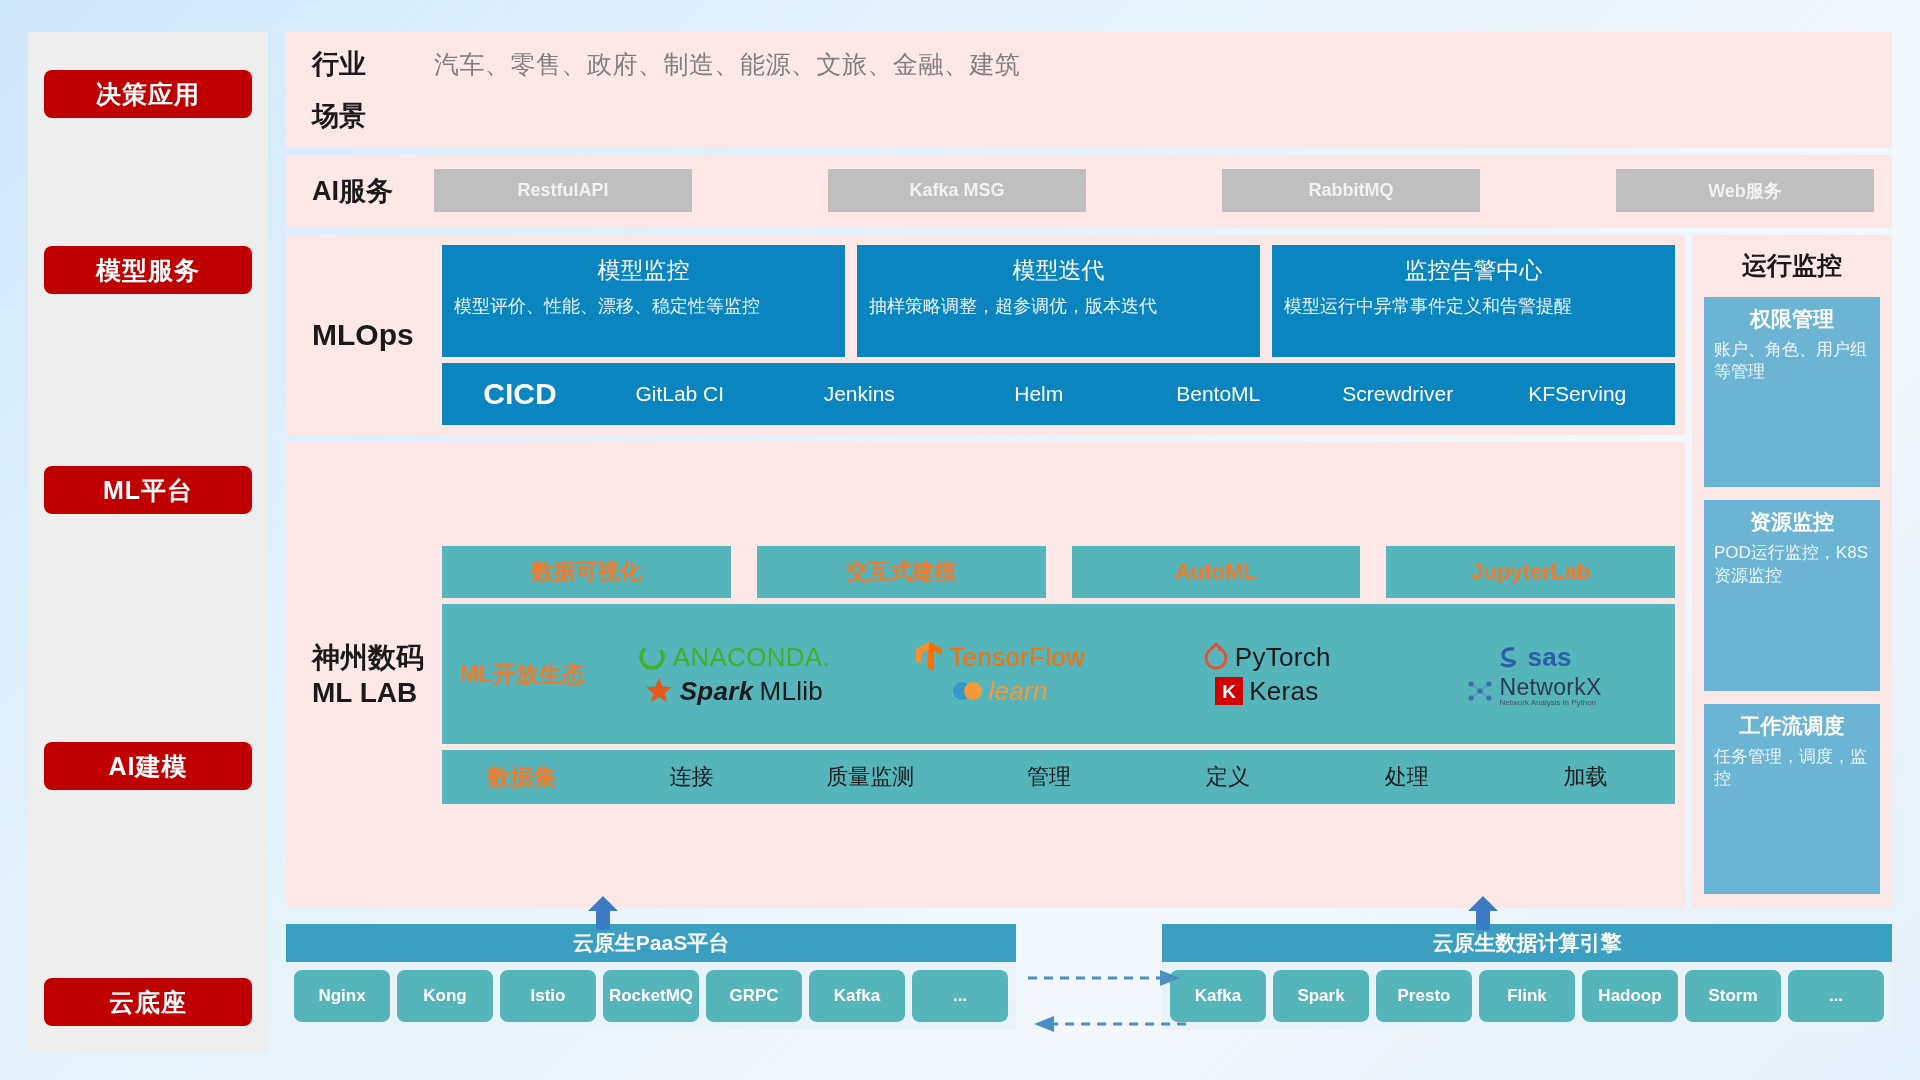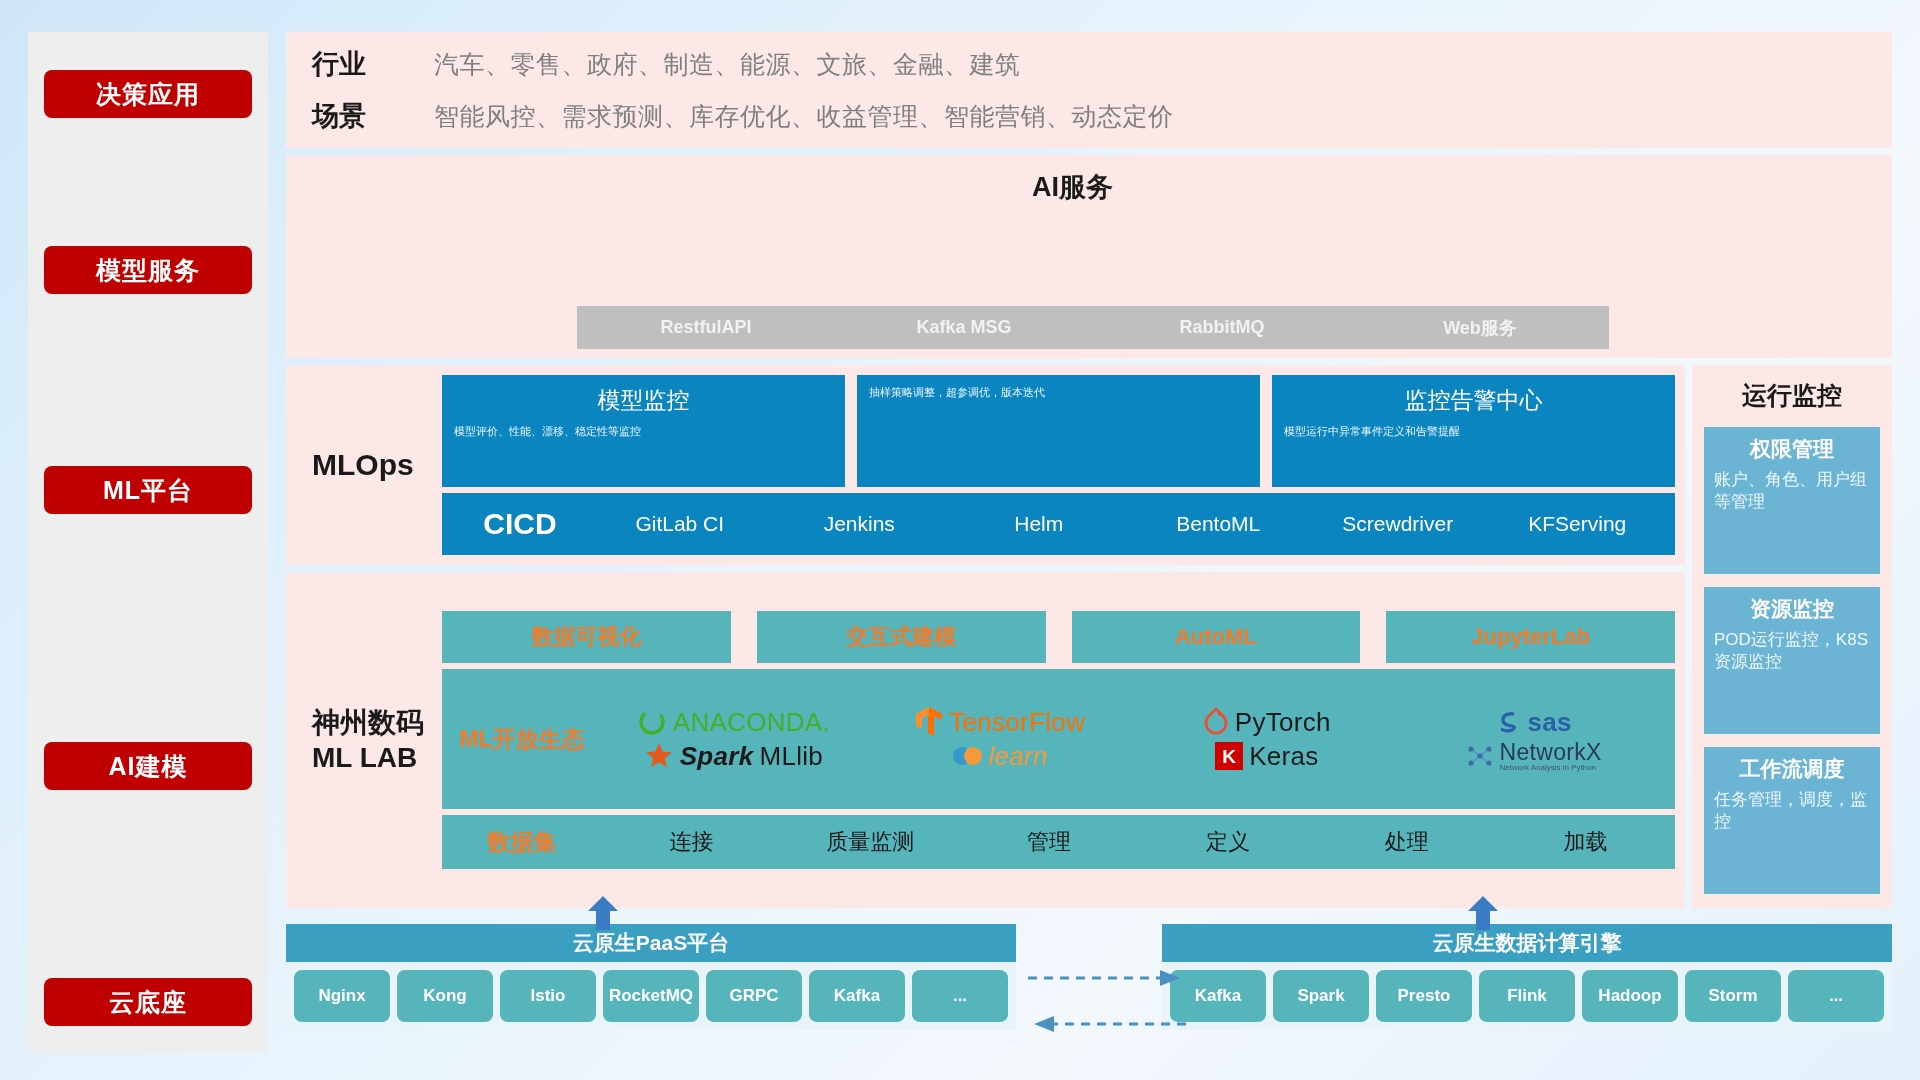--- a/index.html
+++ b/index.html
@@ -32,21 +32,21 @@
   .band { background: #fce9e7; display: flex; align-items: center; }
 
   
   .band-top { padding: 14px 0 14px 26px; gap: 0; }
   .ind-col { display: flex; flex-direction: column; gap: 16px; }
   .ind-row { display: flex; align-items: center; }
   .ind-key { width: 122px; font-size: 27px; font-weight: bold; color: #1a1a1a; }
   .ind-val { font-size: 25px; color: #7f7f7f; letter-spacing: 0.5px; white-space: nowrap; }
 
   
-  .band-svc { padding: 14px 18px 9px 26px; gap: 15px; flex-direction: column; }
+  .band-svc { padding: 14px 18px 16px 26px; gap: 0; }
   .svc-key { width: 122px; font-size: 27px; font-weight: bold; color: #1a1a1a; flex: 0 0 122px; }
   .svc-list { flex: 1; display: flex; gap: 0; justify-content: space-between; }
   .svc-chip {
     width: 258px; height: 43px; background: #bfbfbf; color: #f2f2f2;
     display: flex; align-items: center; justify-content: center;
     font-size: 18px; font-weight: bold;
   }
 
   
   .mid { display: flex; gap: 7px; flex: 1; min-height: 0; }
@@ -55,21 +55,21 @@
   
   .band-mlops { background: #fce9e7; padding: 10px 10px 10px 26px; display: flex; align-items: center; }
   .mlops-key { width: 130px; flex: 0 0 130px; font-size: 30px; font-weight: bold; color: #1a1a1a; }
   .mlops-body { flex: 1; display: flex; flex-direction: column; gap: 6px; min-width: 0; }
   .mlops-cards { display: flex; gap: 12px; }
   .mlops-card {
     flex: 1; background: #0b85bf; color: #fff; padding: 10px 12px 12px 12px;
     min-height: 112px; min-width: 0;
   }
   .mlops-card h4 { font-size: 23px; text-align: center; font-weight: normal; margin-bottom: 8px; }
-  .mlops-card p { font-size: 11px; line-height: 1.35; color: #eaf6fc; font-weight: normal; }
+  .mlops-card p { font-size: 18px; line-height: 1.35; color: #eaf6fc; font-weight: normal; }
 
   .cicd-bar { background: #0b85bf; height: 62px; display: flex; align-items: center; padding: 0 8px; overflow: hidden; }
   .cicd-title { color: #fff; font-size: 30px; font-weight: bold; flex: 0 0 140px; text-align: center; }
   .cicd-items { flex: 1; display: flex; }
   .cicd-item {
     flex: 1; color: #fff; font-size: 21px; text-align: center;
     overflow: hidden; line-height: 1.05; max-height: 44px; padding: 0 2px;
     word-break: break-all;
   }
 
@@ -138,21 +138,20 @@
   <div class="main">
 
     <div class="band band-top">
       <div class="ind-col">
         <div class="ind-row">
           <div class="ind-key">行业</div>
           <div class="ind-val">汽车、零售、政府、制造、能源、文旅、金融、建筑</div>
         </div>
         <div class="ind-row">
           <div class="ind-key">场景</div>
-          <div class="ind-val">智能风控、需求预测、库存优化、收益管理、智能营销、动态定价</div>
         </div>
       </div>
     </div>
 
     <div class="band band-svc">
       <div class="svc-key">AI服务</div>
       <div class="svc-list">
         <div class="svc-chip">RestfulAPI</div>
         <div class="svc-chip">Kafka MSG</div>
         <div class="svc-chip">RabbitMQ</div>
@@ -165,20 +164,21 @@
 
         <div class="band-mlops">
           <div class="mlops-key">MLOps</div>
           <div class="mlops-body">
             <div class="mlops-cards">
               <div class="mlops-card">
                 <h4>模型监控</h4>
                 <p>模型评价、性能、漂移、稳定性等监控</p>
               </div>
               <div class="mlops-card">
+                <h4>模型迭代</h4>
                 <p>抽样策略调整，超参调优，版本迭代</p>
               </div>
               <div class="mlops-card">
                 <h4>监控告警中心</h4>
                 <p>模型运行中异常事件定义和告警提醒</p>
               </div>
             </div>
             <div class="cicd-bar">
               <div class="cicd-title">CICD</div>
               <div class="cicd-items">

